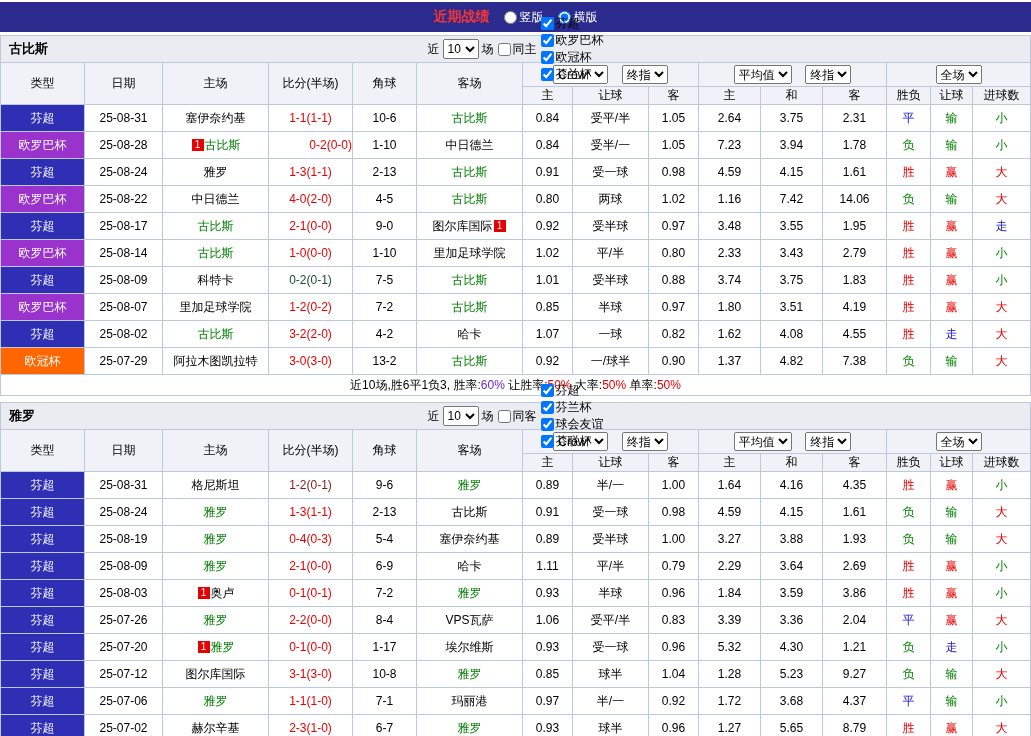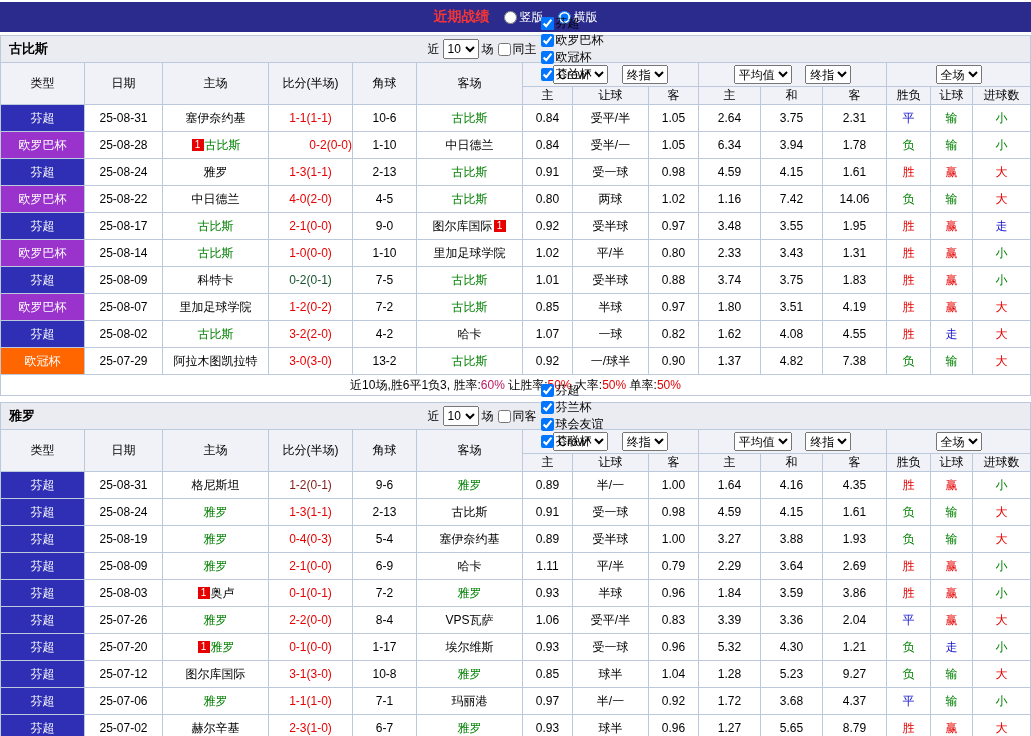--- a/index.html
+++ b/index.html
@@ -148,21 +148,21 @@
             <span class="lg" style="background: rgb(153, 51, 204);">欧罗巴杯</span>
           </td>
           <td>25-08-28</td>
           <td><span class="badge">1</span><span style="color: rgb(0, 128, 0);">古比斯</span></td>
           <td style="color: rgb(230, 0, 0); text-align: right;">0-2(0-0)</td>
           <td>1-10</td>
           <td><span>中日德兰</span></td>
           <td>0.84</td>
           <td>受半/一</td>
           <td>1.05</td>
-          <td>6.34</td>
+          <td>7.23</td>
           <td>3.94</td>
           <td>1.78</td>
           <td style="color: rgb(0, 128, 0);">负</td>
           <td style="color: rgb(0, 128, 0);">输</td>
           <td style="color: rgb(0, 128, 0);">小</td>
         </tr>
         <tr>
           <td class="league-cell">
             <span class="lg" style="background: rgb(47, 47, 181);">芬超</span>
           </td>
@@ -226,21 +226,21 @@
           <td>25-08-14</td>
           <td><span style="color: rgb(0, 128, 0);">古比斯</span></td>
           <td style="color: rgb(230, 0, 0);">1-0(0-0)</td>
           <td>1-10</td>
           <td><span>里加足球学院</span></td>
           <td>1.02</td>
           <td>平/半</td>
           <td>0.80</td>
           <td>2.33</td>
           <td>3.43</td>
-          <td>1.31</td>
+          <td>2.79</td>
           <td style="color: rgb(230, 0, 0);">胜</td>
           <td style="color: rgb(230, 0, 0);">赢</td>
           <td style="color: rgb(0, 128, 0);">小</td>
         </tr>
         <tr>
           <td class="league-cell">
             <span class="lg" style="background: rgb(47, 47, 181);">芬超</span>
           </td>
           <td>25-08-09</td>
           <td><span>科特卡</span></td>
@@ -310,21 +310,21 @@
           <td>1.37</td>
           <td>4.82</td>
           <td>7.38</td>
           <td style="color: rgb(0, 128, 0);">负</td>
           <td style="color: rgb(0, 128, 0);">输</td>
           <td style="color: rgb(230, 0, 0);">大</td>
         </tr>
       </tbody>
     <tfoot>
       <tr>
-          <td colspan="15" class="summary-cell"><span>近10场,胜6平1负3, 胜率:</span><span style="color: #be185d;">60%</span><span> 让胜率:</span><span style="color: rgb(230, 0, 0);">50%</span><span> 大率:</span><span style="color: rgb(230, 0, 0);">50%</span><span> 单率:</span><span style="color: rgb(230, 0, 0);">50%</span></td>
+          <td colspan="15" class="summary-cell"><span>近10场,胜6平1负3, 胜率:</span><span style="color: #6d28d9;">60%</span><span> 让胜率:</span><span style="color: rgb(230, 0, 0);">50%</span><span> 大率:</span><span style="color: rgb(230, 0, 0);">50%</span><span> 单率:</span><span style="color: rgb(230, 0, 0);">50%</span></td>
         </tr>
     </tfoot>
   </table>
 </section>
 
 <section>
   <div class="team-row">
     <span class="team-name">雅罗</span>
     <div class="filters">
       <span>近</span>

